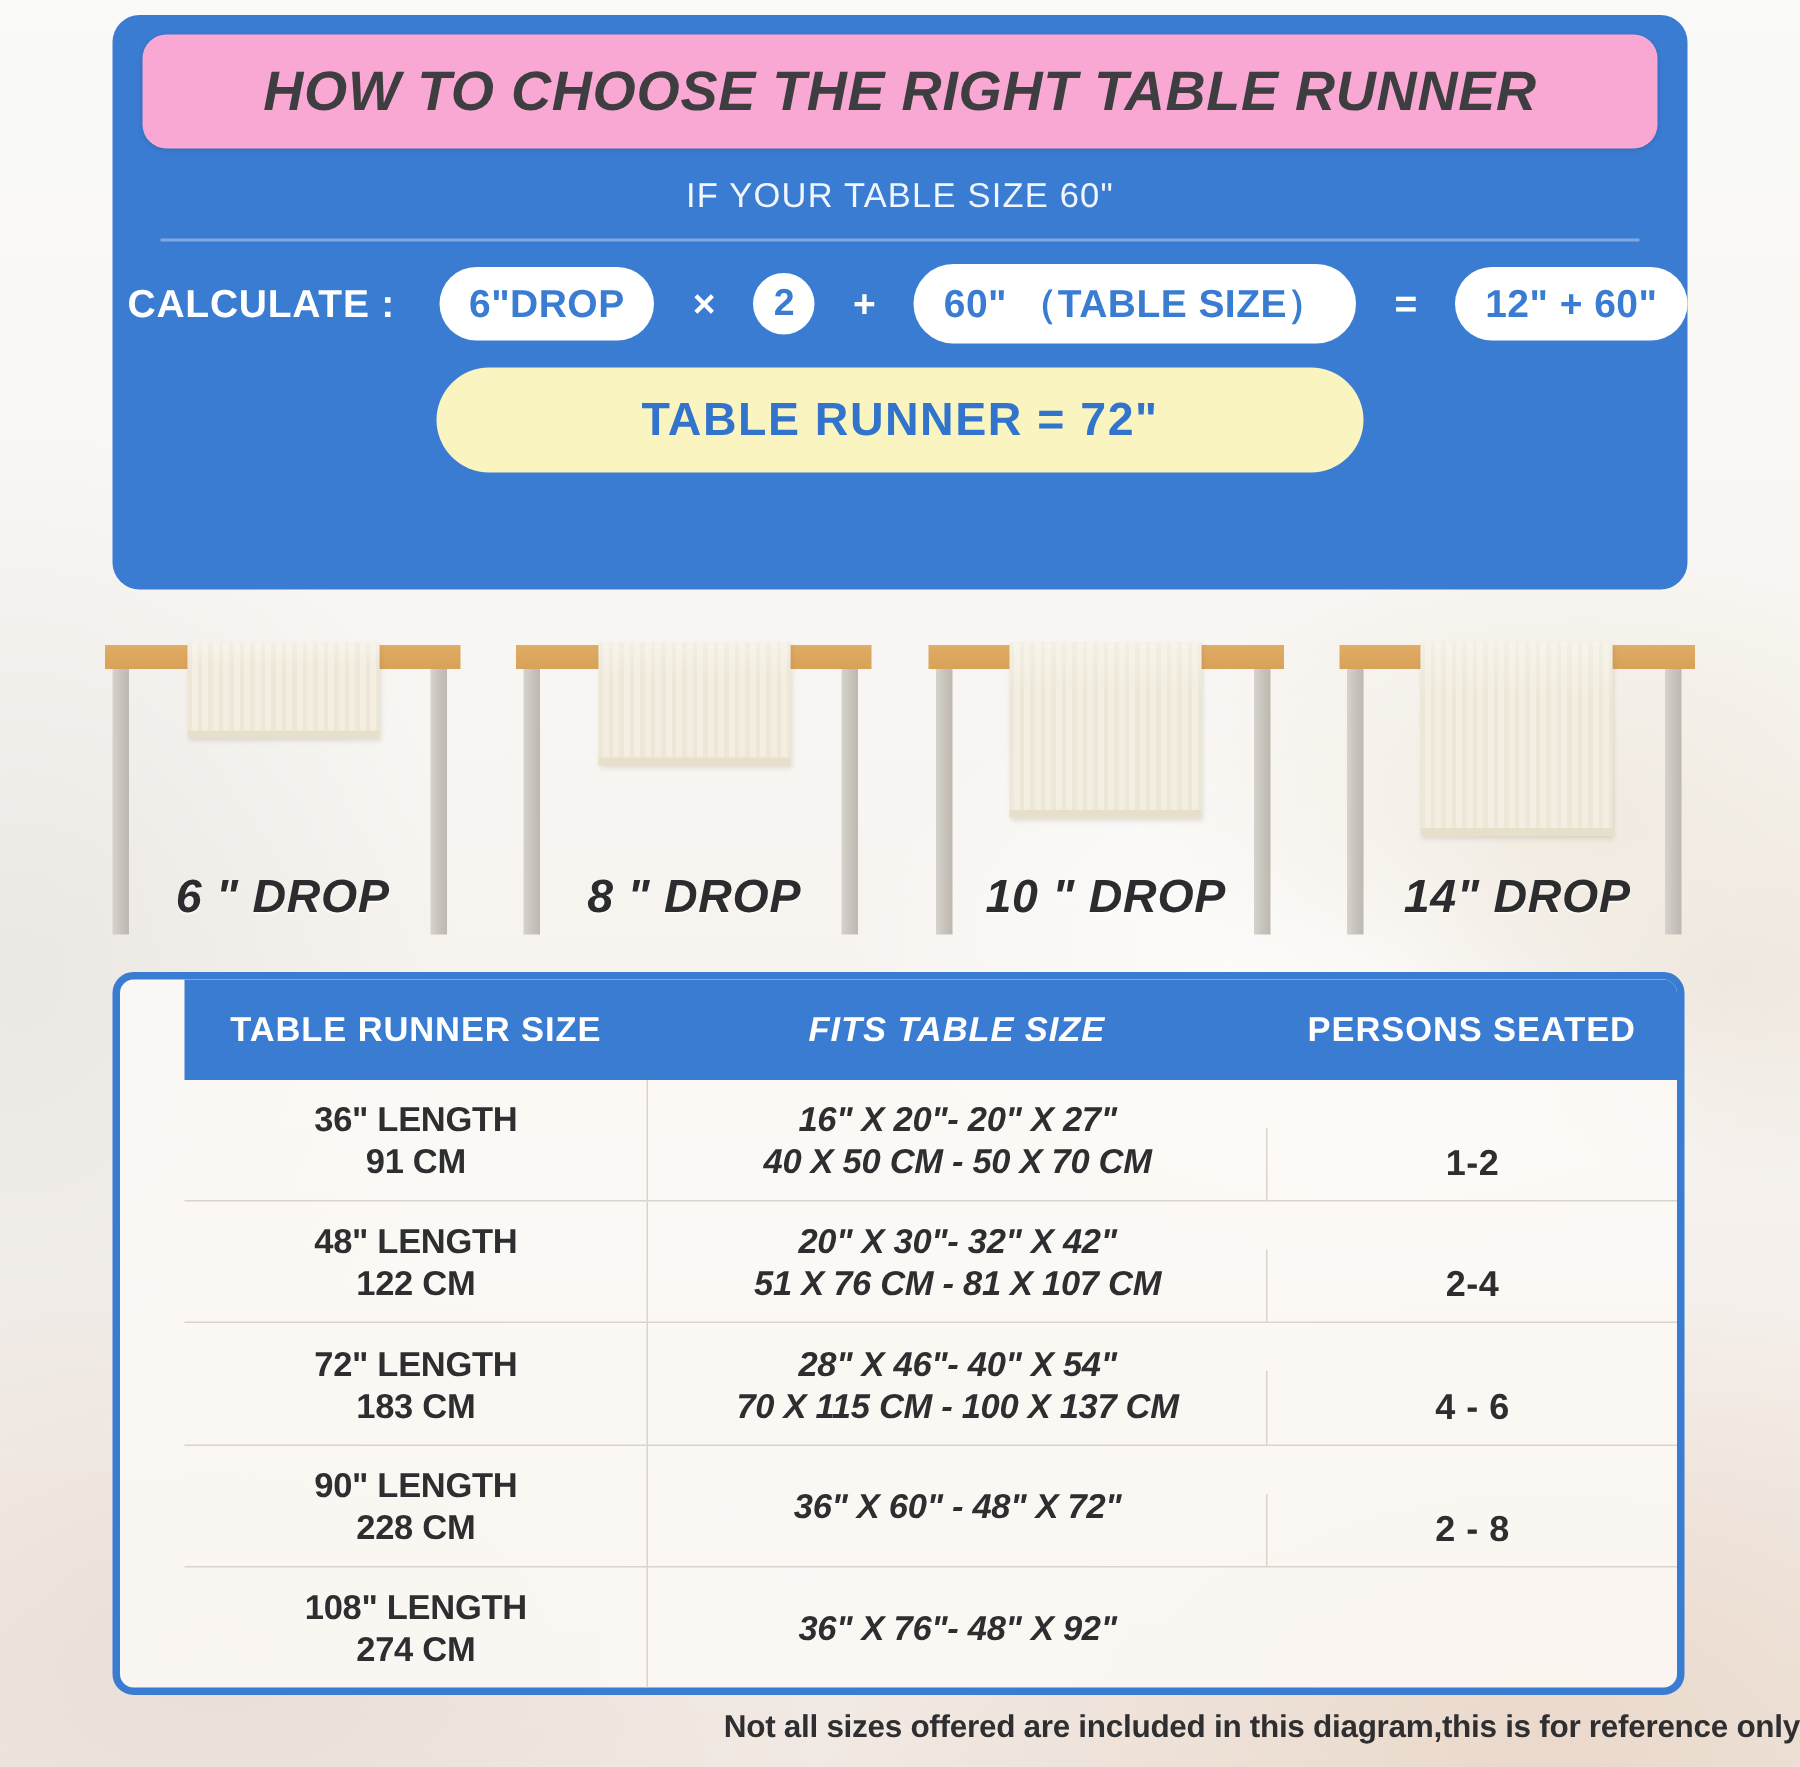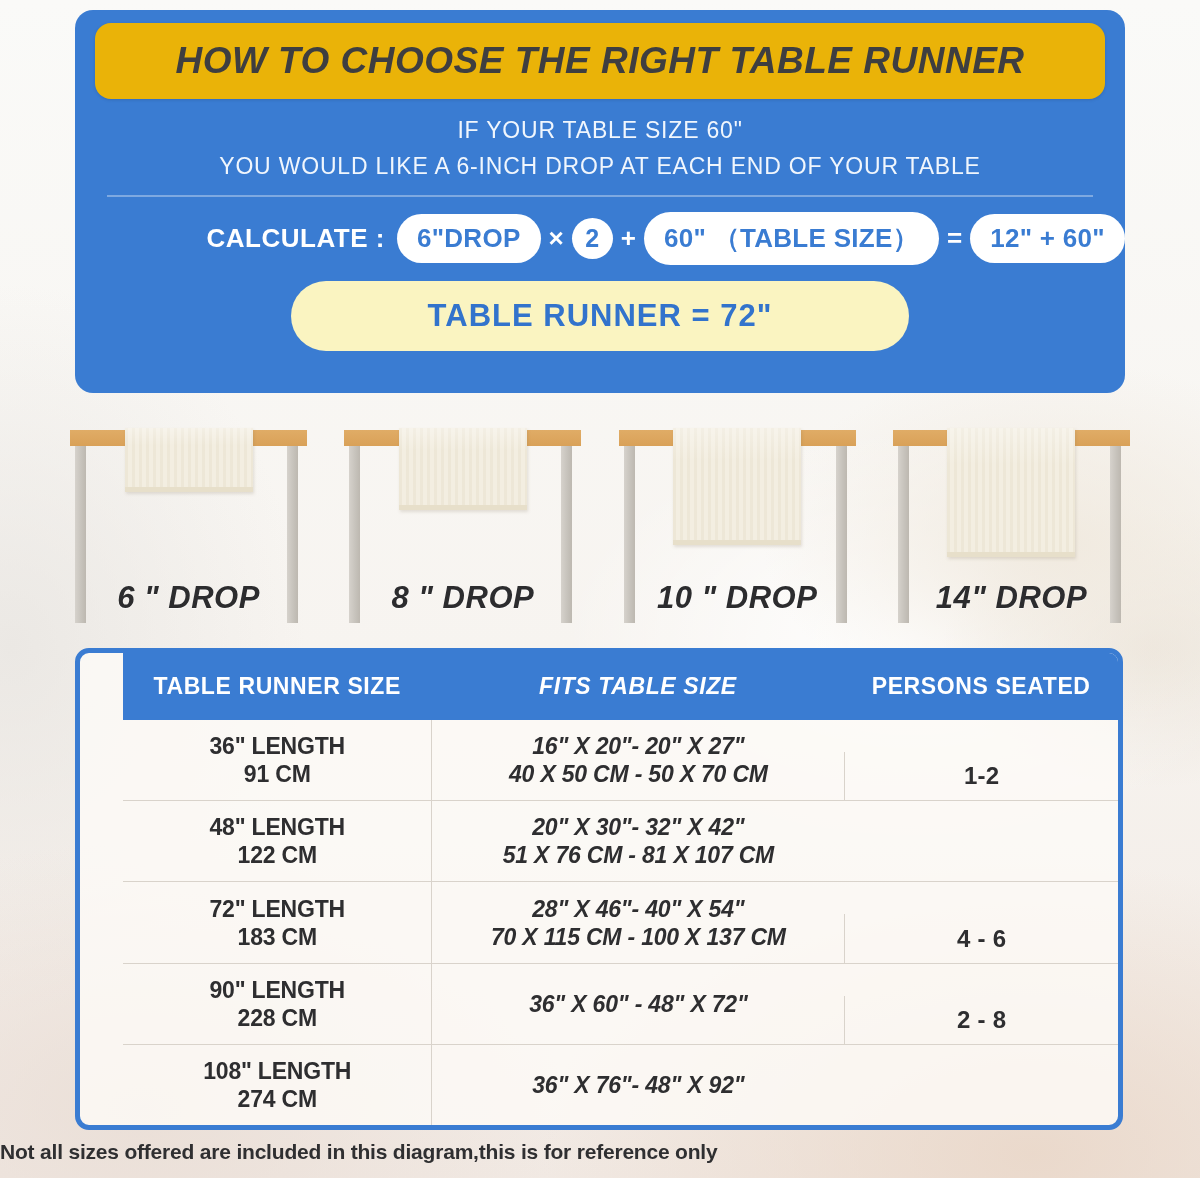--- a/index.html
+++ b/index.html
@@ -18,34 +18,34 @@
       radial-gradient(420px 520px at 1% 55%, rgba(231,228,224,.75), rgba(231,228,224,0) 70%),
       linear-gradient(180deg,#fafaf8 0%,#f7f4f0 55%,#f1e9e3 100%);
   }
 
   
   .top-panel{
     position:absolute; left:75px; top:10px; width:1050px; height:383px;
     background:#3a7cd2; border-radius:18px;
   }
   .title-card{
-    margin:13px 20px 0 20px; height:76px; background:#eab308; border-radius:16px;
+    margin:13px 20px 0 20px; height:76px; background:#f9a8d4; border-radius:16px;
     display:flex; align-items:center; justify-content:center;
     box-shadow:0 1px 3px rgba(30,60,110,.25);
   }
   .title-card .title{
     font-size:37px; font-weight:bold; font-style:italic; color:#3e3e40; letter-spacing:.5px;
     white-space:nowrap;
   }
   .intro{ text-align:center; margin-top:13px; color:#f0f6fd; }
   .intro .line{ font-size:23px; letter-spacing:.8px; line-height:36px; }
   .divider{ height:2px; background:rgba(255,255,255,.35); margin:11px 32px 0 32px; }
 
   .calc-row{
-    display:flex; align-items:center; justify-content:flex-end; gap:8px;
+    display:flex; align-items:center; justify-content:space-between; gap:8px;
     margin-top:15px; white-space:nowrap;padding-left:10px;
   }
   .calc-label{ color:#ffffff; font-size:26px; font-weight:bold; letter-spacing:.5px; margin-right:4px; }
   .pill{
     background:#ffffff; color:#3a7cd2; border-radius:999px; padding:9px 20px;
     font-size:26px; font-weight:bold; letter-spacing:.3px;
   }
   .op{ color:#ffffff; font-size:26px; font-weight:bold; }
   .mult-circle{
     width:41px; height:41px; border-radius:50%; background:#ffffff; color:#3a7cd2;
@@ -106,36 +106,35 @@
   .srow + .srow{ border-top:1px solid #d9d3cb; }
   .scell{
     display:flex; flex-direction:column; align-items:center; justify-content:center;
     color:#2e2e30; font-weight:bold; font-size:23px; line-height:28px; letter-spacing:-.2px;
     text-align:center;
   }
   .scell + .scell{ border-left:1px solid #d9d3cb; }
   .scell.persons{ font-size:24px; letter-spacing:.3px;margin-top:32px; }
 
   .footnote{
-    position:absolute; left:0; top:1140px; width:100%; text-align:left;
+    position:absolute; left:0; top:1140px; width:100%; text-align:right;
     font-size:21px; font-weight:bold; color:#2f2f31; letter-spacing:-.2px;
   }
 </style>
 </head>
 <body>
 
 <div class="page">
 
   <div class="top-panel">
     <div class="title-card">
       <div class="title">HOW TO CHOOSE THE RIGHT TABLE RUNNER</div>
     </div>
     <div class="intro">
       <div class="line">IF YOUR TABLE SIZE 60"</div>
-      <div class="line">YOU WOULD LIKE A 6-INCH DROP AT EACH END OF YOUR TABLE</div>
     </div>
     <div class="divider"></div>
     <div class="calc-row">
       <span class="calc-label">CALCULATE :</span>
       <span class="pill">6"DROP</span>
       <span class="op">×</span>
       <span class="mult-circle">2</span>
       <span class="op">+</span>
       <span class="pill">60" （TABLE SIZE）</span>
       <span class="op">=</span>
@@ -202,20 +201,21 @@
 
       <div class="srow">
         <div class="scell c1">
           <span>48" LENGTH</span>
           <span>122 CM</span>
         </div>
         <div class="scell c2">
           <span>20" X 30"- 32" X 42"</span>
           <span>51 X 76 CM - 81 X 107 CM</span>
         </div>
+        <div class="scell c3 persons">2-4</div>
       </div>
 
       <div class="srow">
         <div class="scell c1">
           <span>72" LENGTH</span>
           <span>183 CM</span>
         </div>
         <div class="scell c2">
           <span>28" X 46"- 40" X 54"</span>
           <span>70 X 115 CM - 100 X 137 CM</span>

